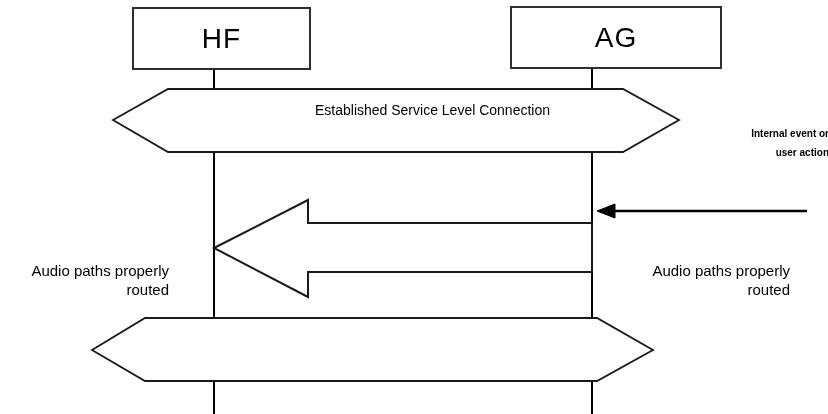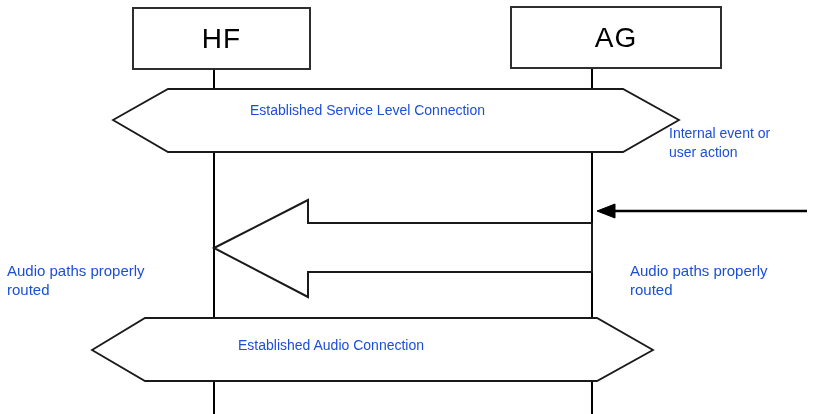--- a/index.html
+++ b/index.html
@@ -22,22 +22,22 @@
     box-sizing: border-box;
     background: #ffffff;
     border: 2px solid #2e2e2e;
     display: flex;
     align-items: center;
     justify-content: center;
   }
   .actor-label { font-size: 28px; color: #000000; letter-spacing: 1px; }
   .label {
     position: absolute;
-    text-align: left;
-    color: #1d4ed8;
+    text-align: right;
+    color: #000000;
     line-height: 17px;
   }
   .multiline { white-space: pre-line; line-height: 19px; }
 </style>
 </head>
 <body>
 
 <div class="canvas">
 
   <svg class="layer" width="828" height="414" viewBox="0 0 828 414">
@@ -57,24 +57,23 @@
 
   <div class="actor-box" style="left:132px; top:7px; width:179px; height:63px;">
     <span class="actor-label">HF</span>
   </div>
   <div class="actor-box" style="left:510px; top:6px; width:212px; height:63px;">
     <span class="actor-label">AG</span>
   </div>
 
   <div class="label" style="left:250px; top:102px; width:300px; font-size:14px;">Established Service Level Connection</div>
 
-  <div class="label" style="left:238px; top:337px; width:300px; font-size:14px;">Established Audio Connection</div>
 
 
-  <div class="label multiline" style="left:669px; top:124px; width:160px; font-size:14px;">Internal event or
+  <div class="label multiline" style="left:669px; top:124px; width:160px; font-size:10px;font-weight:bold;">Internal event or
 user action</div>
 
   <div class="label multiline" style="left:7px; top:261px; width:162px; font-size:15px;">Audio paths properly
 routed</div>
 
   <div class="label multiline" style="left:630px; top:261px; width:160px; font-size:15px;">Audio paths properly
 routed</div>
 
 </div>
 

